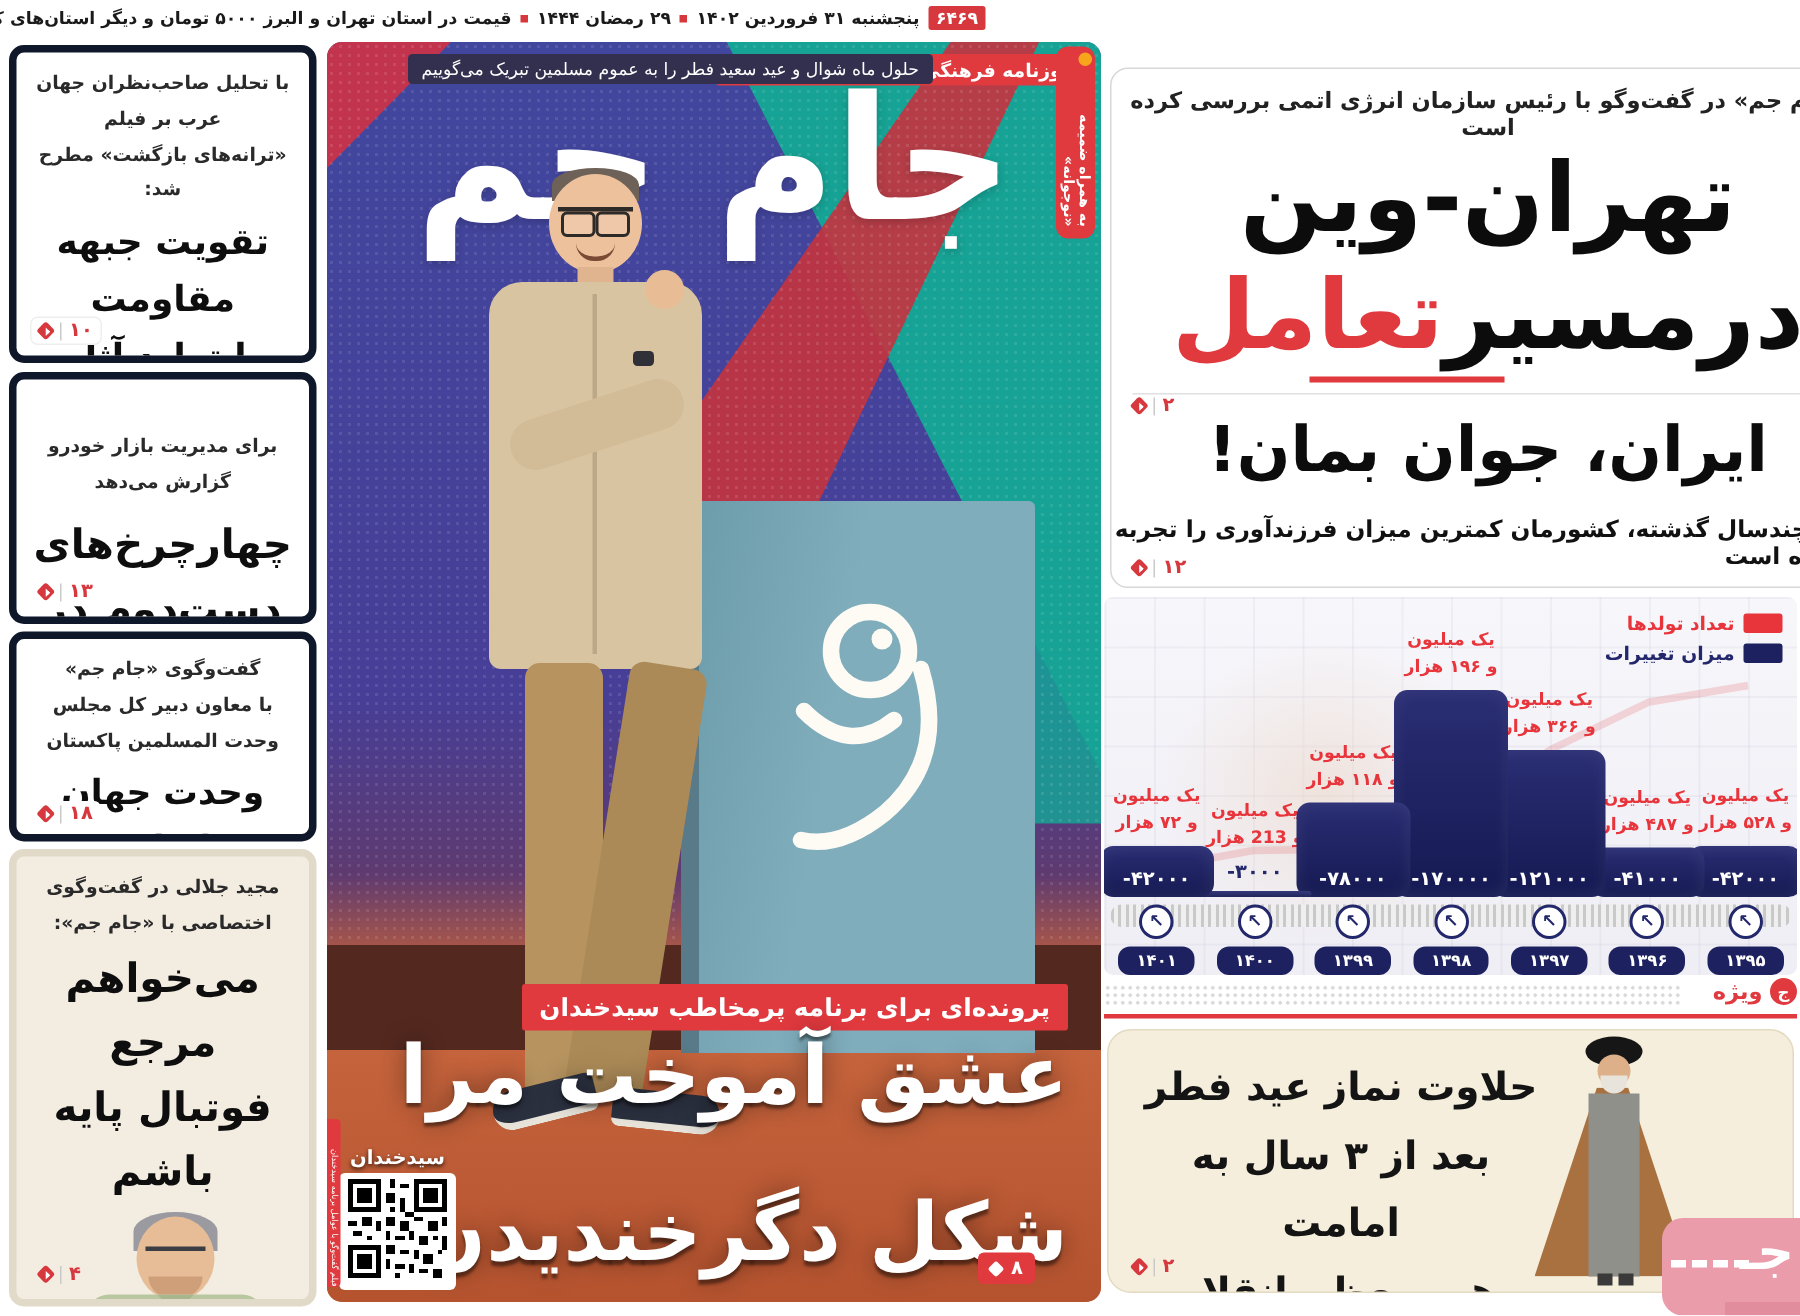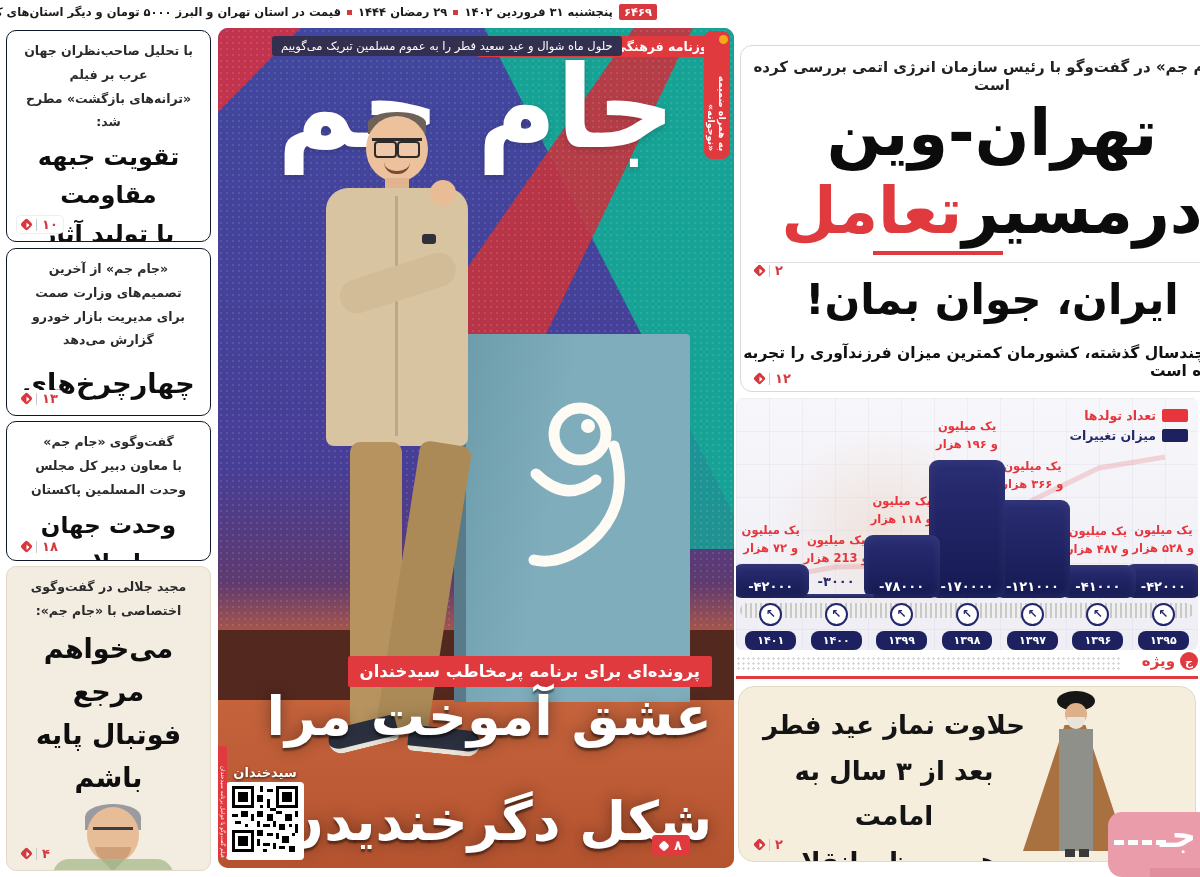--- a/index.html
+++ b/index.html
@@ -12,21 +12,21 @@
   .issue-badge{background:#d6383d;color:#fff;padding:1px 5px;border-radius:2px;font-size:11.5px;}
   .sq{display:inline-block;width:5px;height:5px;background:#d6383d;flex:0 0 auto;}
 
   
   .chip{display:inline-flex;align-items:center;gap:5px;color:#d6383d;font-weight:bold;font-size:13px;line-height:1;}
   .chip .vbar{width:1px;height:12px;background:#c9c9c9;}
   .chip .dia{width:9px;height:9px;background:#d6383d;border-radius:2px;transform:rotate(45deg);position:relative;}
   .chip .dia::after{content:"";position:absolute;left:2.5px;top:2.5px;border:2px solid transparent;border-right-color:#fff;border-top-color:#fff;}
 
   
-  .lbox{position:absolute;left:6px;width:205px;background:#fff;border:1px solid #0f172a;border-radius:10px;padding:8px 8px 6px;text-align:center;overflow:hidden;}
+  .lbox{position:absolute;left:6px;width:205px;background:#fff;border:5px solid #0f172a;border-radius:10px;padding:8px 8px 6px;text-align:center;overflow:hidden;}
   .lbox .kicker{font-size:12.5px;font-weight:bold;color:#2a2a2a;line-height:1.9;}
   .lbox .title{font-size:24px;font-weight:900;color:#0e0e0e;line-height:1.6;margin-top:4px;letter-spacing:-.5px;}
   .lbox .chip{position:absolute;bottom:8px;left:10px;background:#fff;border-radius:4px;padding:2px 5px;box-shadow:0 0 0 1px #eee;}
   #lbox-film{top:30px;height:212px;}
   #lbox-cars{top:248px;height:168px;}
   #lbox-islam{top:421px;height:140px;}
   #lbox-sport{top:566px;height:305px;background:#f3ece1;border-color:#e2dac9;}
 
   
   .jalali{position:relative;height:175px;margin-top:8px;}
@@ -169,21 +169,21 @@
 
     <span class="chip">
       <span>۱۰</span>
         <span class="vbar"></span>
         <span class="dia"></span>
     </span>
   </div>
 
   <div class="lbox" id="lbox-cars">
     <div class="kicker">
-      <span>«جام جم» از آخرین تصمیم‌های وزارت صمت</span><br>
+      <br>
       <span>برای مدیریت بازار خودرو گزارش می‌دهد</span>
     </div>
     <div class="title" style="font-size:27px;margin-top:10px;">
       <span>چهارچرخ‌های</span><br>
       <span>دست‌دوم در راه ایران</span>
     </div>
     <span class="chip" style="box-shadow:none;">
       <span>۱۳</span>
         <span class="vbar"></span>
         <span class="dia"></span>

